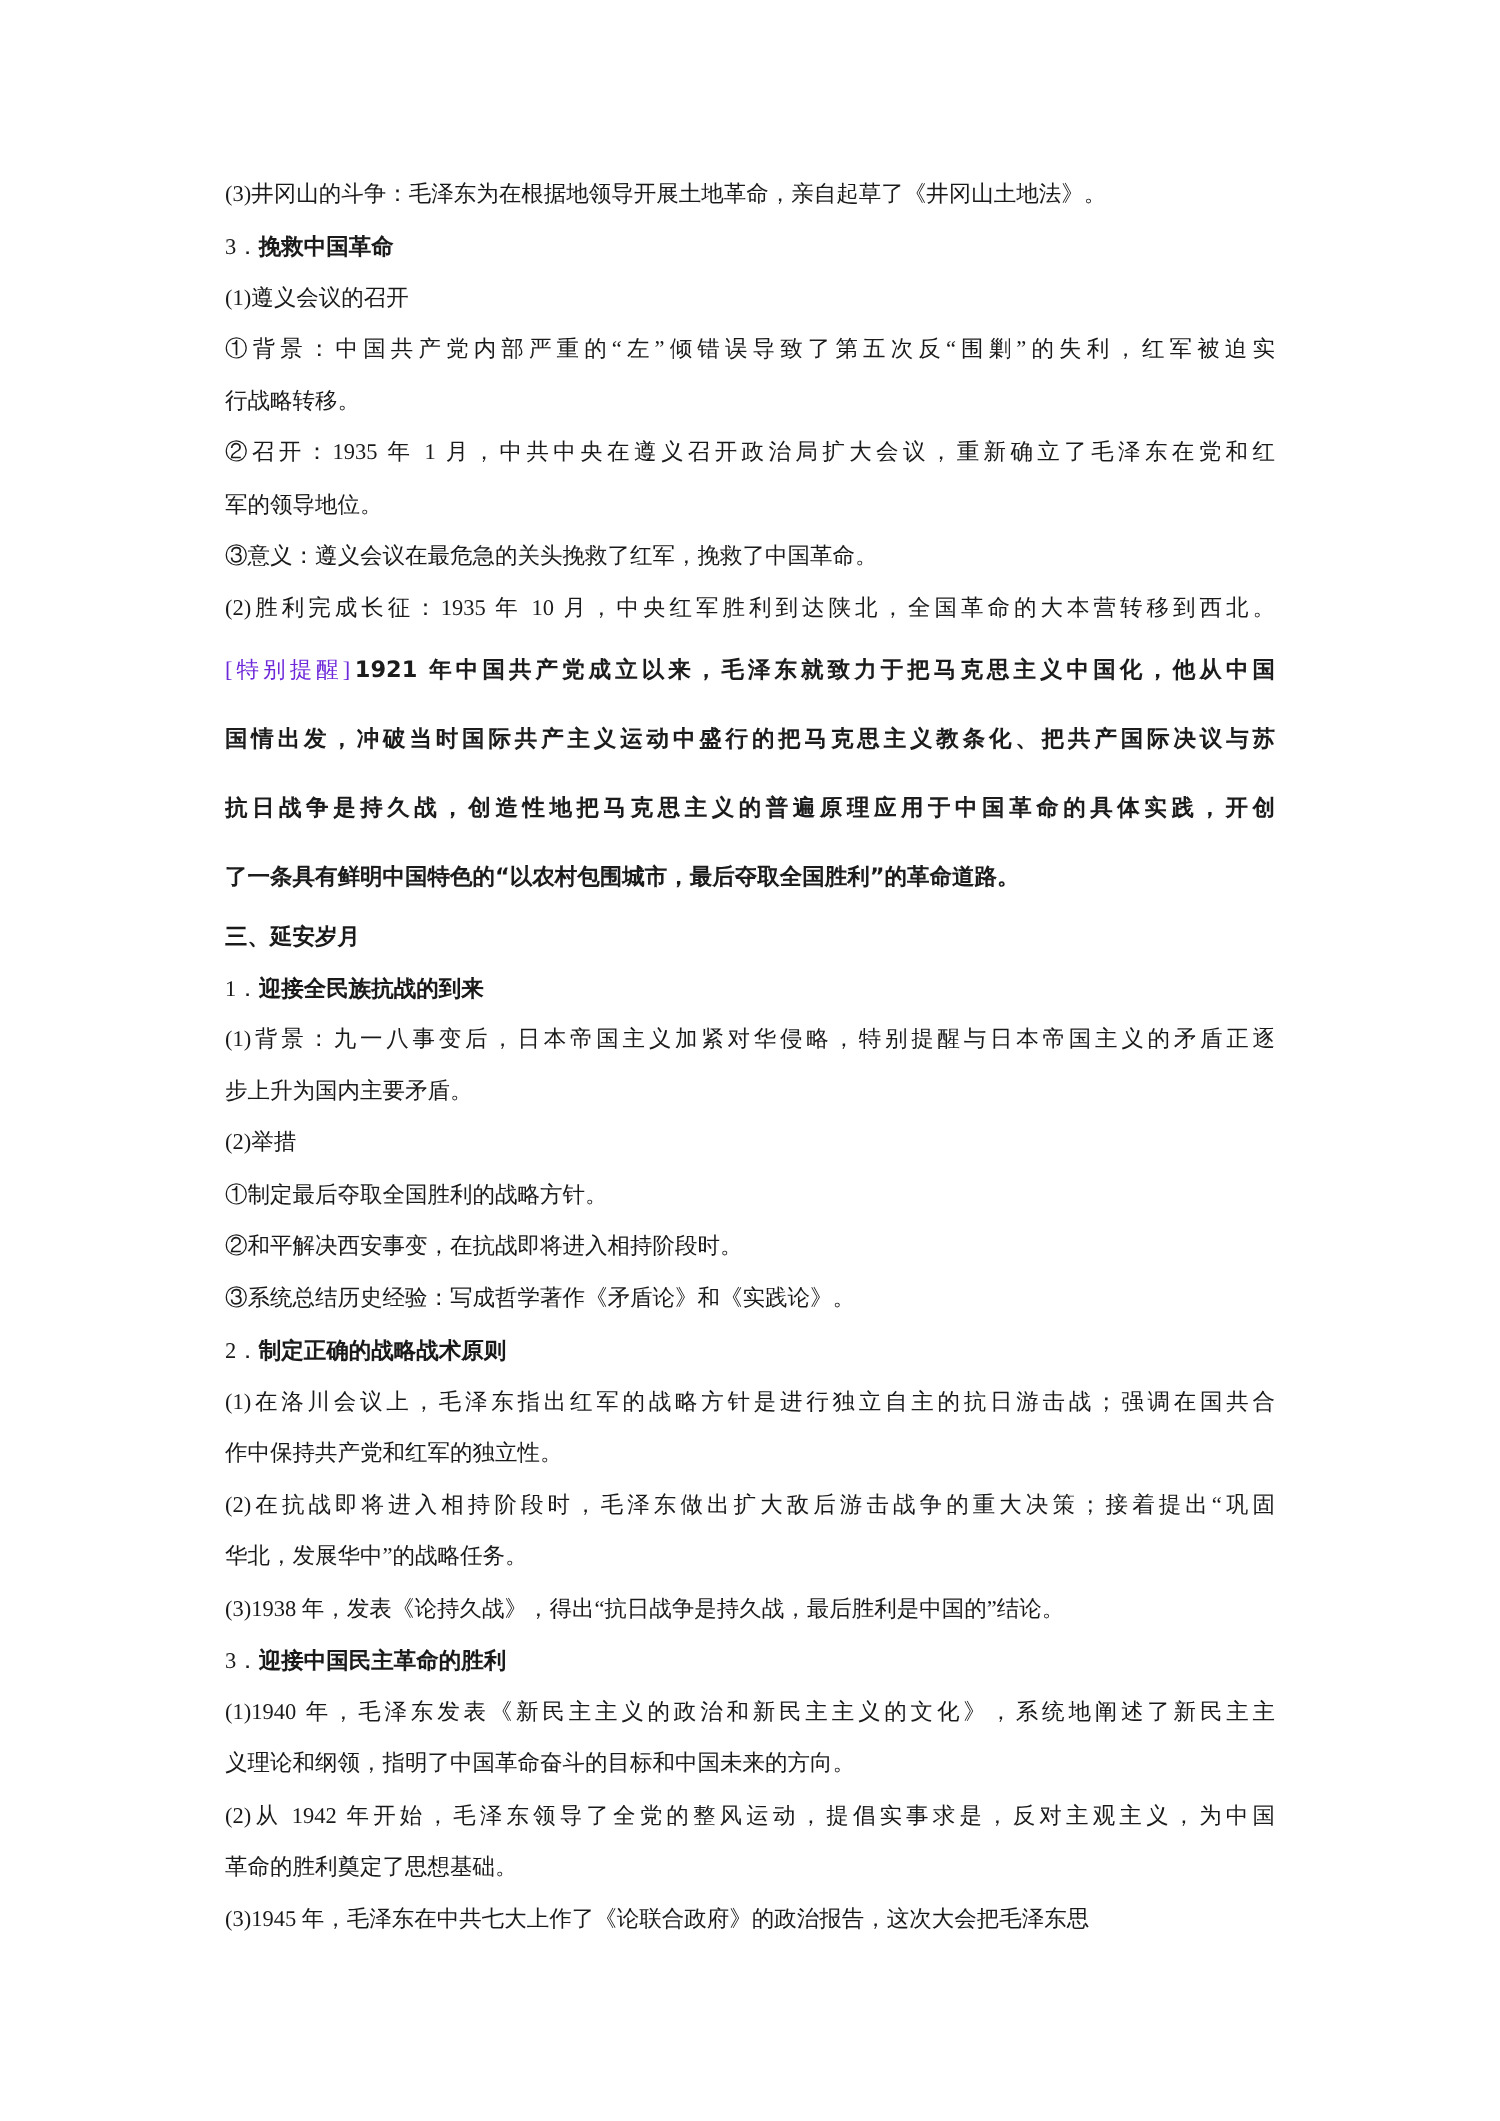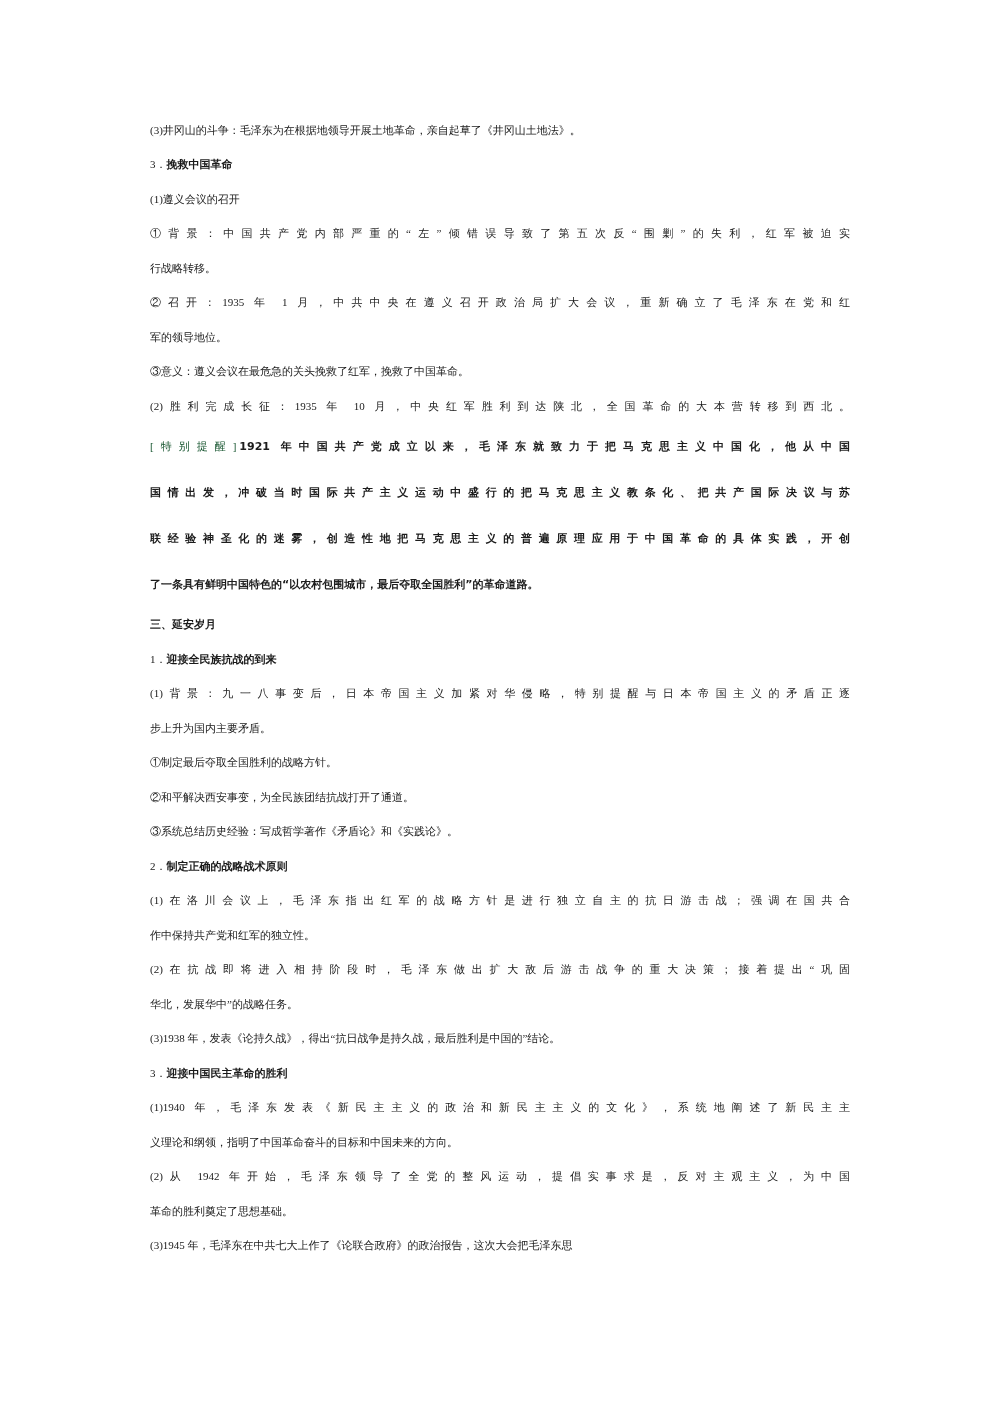--- a/index.html
+++ b/index.html
@@ -12,21 +12,21 @@
   }
   .content {
     position: absolute;
     left: 150px;
     top: 112.75px;
     width: 700px;
   }
   .ln {
     height: 34.5px;
     line-height: 34.5px;
-    font-size: 11px;
+    font-size: 15px;
     font-family: "Liberation Serif", "DejaVu Serif", serif;
     color: #1a1a1a;
     white-space: nowrap;
     overflow: hidden;
   }
   .ln.j {
     white-space: normal;
     text-align: justify;
     text-align-last: justify;
     word-break: break-all;
@@ -39,21 +39,21 @@
   }
   .u {
     text-decoration-thickness: 1px;
     text-underline-offset: 3px;
   }
   .sp {
     height: 46px;
     line-height: 46px;
   }
   .sp .lbl {
-    color: #14532d;
+    color: #6d28d9;
     font-family: "Liberation Serif", "DejaVu Serif", serif;
     margin-right: 3px;
   }
   .sp .body {
     font-family: "DejaVu Sans", "Liberation Sans", sans-serif;
     font-weight: bold;
     color: #1c1c1c;
   }
 </style>
 </head>
@@ -96,48 +96,51 @@
       <span>(2)胜利完成长征：1935 年 10 月，中央红军胜利到达陕北，全国革命的大本营转移到</span><span class="u">西北</span><span>。</span>
     </div>
 
     <div class="ln j sp">
       <span class="lbl">[特别提醒]</span><span class="body">1921 年中国共产党成立以来，毛泽东就致力于把马克思主义中国化，他从中国</span>
     </div>
     <div class="ln j sp">
       <span class="body">国情出发，冲破当时国际共产主义运动中盛行的把马克思主义教条化、把共产国际决议与苏</span>
     </div>
     <div class="ln j sp">
-      <span class="body">联经验神圣化的迷雾，创造性地把马克思主义的普遍原理应用于中国革命的具体实践，开创</span>
+      <span class="body">抗日战争是持久战，创造性地把马克思主义的普遍原理应用于中国革命的具体实践，开创</span>
     </div>
     <div class="ln sp">
       <span class="body">了一条具有鲜明中国特色的“以农村包围城市，最后夺取全国胜利”的革命道路。</span>
     </div>
 
     <div class="ln h">
       <span class="num"></span><span class="ttl">三、延安岁月</span>
     </div>
 
     <div class="ln h">
       <span class="num">1．</span><span class="ttl">迎接全民族抗战的到来</span>
     </div>
 
     <div class="ln j">
       <span>(1)背景：九一八事变后，日本帝国主义加紧对华侵略，</span><span class="u">特别提醒</span><span>与日本帝国主义的矛盾正逐</span>
     </div>
     <div class="ln">
       <span>步上升为国内主要矛盾。</span>
     </div>
 
+    <div class="ln">
+      <span>(2)举措</span>
+    </div>
 
     <div class="ln">
       <span>①制定</span><span class="u">最后夺取全国胜利</span><span>的战略方针。</span>
     </div>
 
     <div class="ln">
-      <span>②和平解决</span><span class="u">西安事变</span><span>，为全民族团结抗战打开了通道。</span>
+      <span>②和平解决</span><span class="u">西安事变</span><span>，在抗战即将进入相持阶段时。</span>
     </div>
 
     <div class="ln">
       <span>③系统总结历史经验：写成哲学著作《</span><span class="u">矛盾论</span><span>》和《实践论》。</span>
     </div>
 
     <div class="ln h">
       <span class="num">2．</span><span class="ttl">制定正确的战略战术原则</span>
     </div>
 

